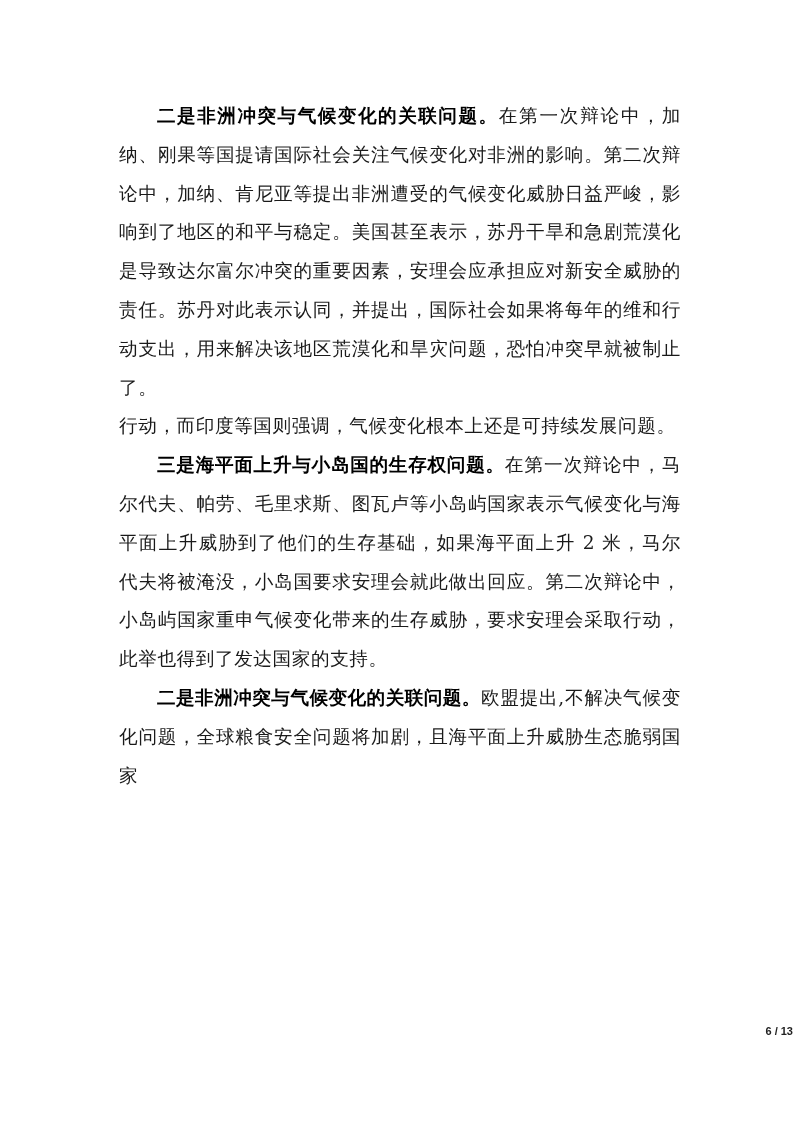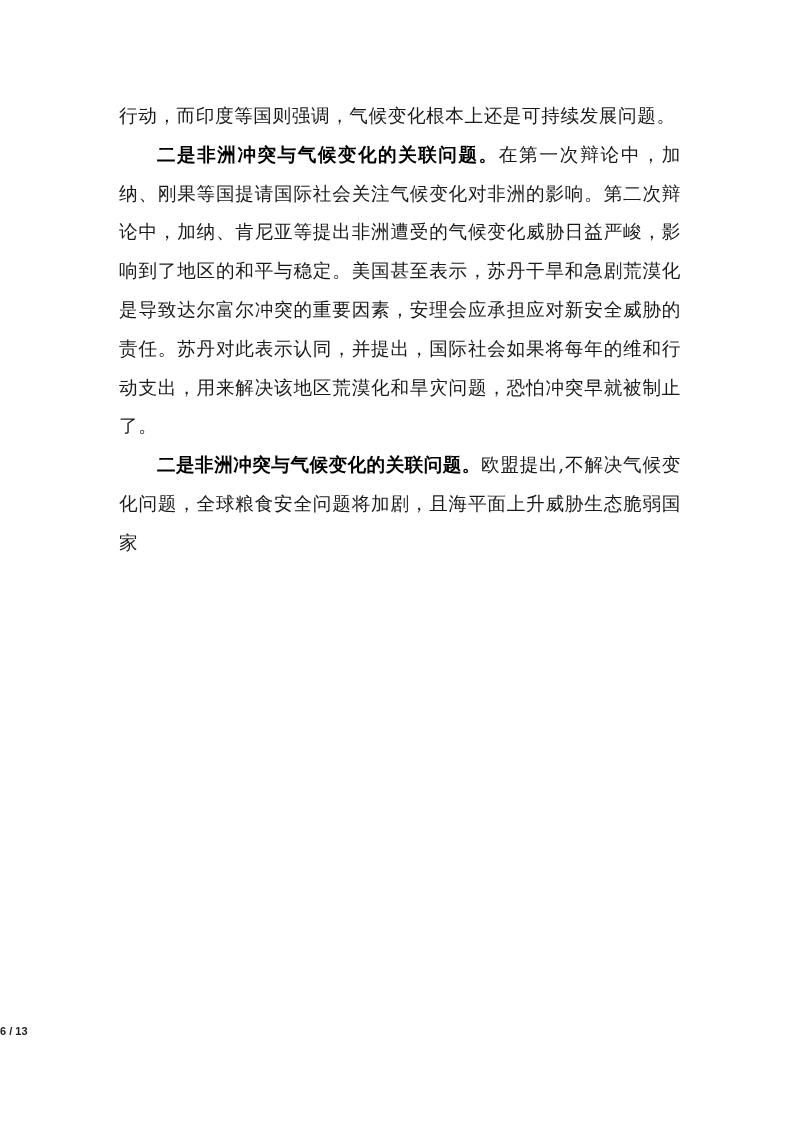--- a/index.html
+++ b/index.html
@@ -8,33 +8,36 @@
   .content {
     position: absolute; left: 119px; top: 97px; width: 562px;
     font-family: "DejaVu Serif", "Liberation Serif", serif;
     font-size: 18.6px; line-height: 38.8px; color: #1a1a1a;
     text-align: justify; letter-spacing: 0.6px;
   }
   .para { margin: 0; }
   .para.indent { text-indent: 38px; }
   .lead { font-weight: bold; font-family: "DejaVu Sans", "Liberation Sans", sans-serif; color: #000; letter-spacing: 0.3px; }
   .footer {
-    position: absolute; left: 0; width: 793px; top: 1025px; text-align: left;
+    position: absolute; left: 0; width: 793px; top: 1025px; text-align: right;
     font-family: "Liberation Sans", "DejaVu Sans", sans-serif; font-size: 11px; font-weight: bold; color: #222;
   }
 </style>
 </head>
 <body>
 
 <div class="page">
   <div class="content">
+    <p class="para indent">
+      <span class="lead">二是非洲冲突与气候变化的关联问题。</span><span>在第一次辩论中，加纳、刚果等国提请国际社会关注气候变化对非洲的影响。第二次辩论中，加纳、肯尼亚等提出非洲遭受的气候变化威胁日益严峻，影响到了地区的和平与稳定。美国甚至表示，苏丹干旱和急剧荒漠化是导致达尔富尔冲突的重要因素，安理会应承担应对新安全威胁的责任。苏丹对此表示认同，并提出，国际社会如果将每年的维和行动支出，用来解决该地区荒漠化和旱灾问题，恐怕冲突早就被制止了。</span>
+    </p>
     <p class="para">
       <span class="lead"></span><span>行动，而印度等国则强调，气候变化根本上还是可持续发展问题。</span>
     </p>
     <p class="para indent">
-      <span class="lead">二是非洲冲突与气候变化的关联问题。</span><span>在第一次辩论中，加纳、刚果等国提请国际社会关注气候变化对非洲的影响。第二次辩论中，加纳、肯尼亚等提出非洲遭受的气候变化威胁日益严峻，影响到了地区的和平与稳定。美国甚至表示，苏丹干旱和急剧荒漠化是导致达尔富尔冲突的重要因素，安理会应承担应对新安全威胁的责任。苏丹对此表示认同，并提出，国际社会如果将每年的维和行动支出，用来解决该地区荒漠化和旱灾问题，恐怕冲突早就被制止了。</span>
+      <span class="lead">三是海平面上升与小岛国的生存权问题。</span><span>在第一次辩论中，马尔代夫、帕劳、毛里求斯、图瓦卢等小岛屿国家表示气候变化与海平面上升威胁到了他们的生存基础，如果海平面上升 2 米，马尔代夫将被淹没，小岛国要求安理会就此做出回应。第二次辩论中，小岛屿国家重申气候变化带来的生存威胁，要求安理会采取行动，此举也得到了发达国家的支持。</span>
     </p>
     <p class="para indent">
       <span class="lead">二是非洲冲突与气候变化的关联问题。</span><span>欧盟提出,不解决气候变化问题，全球粮食安全问题将加剧，且海平面上升威胁生态脆弱国家</span>
     </p>
   </div>
   <div class="footer">6 / 13</div>
 </div>
 
 </body></html>

